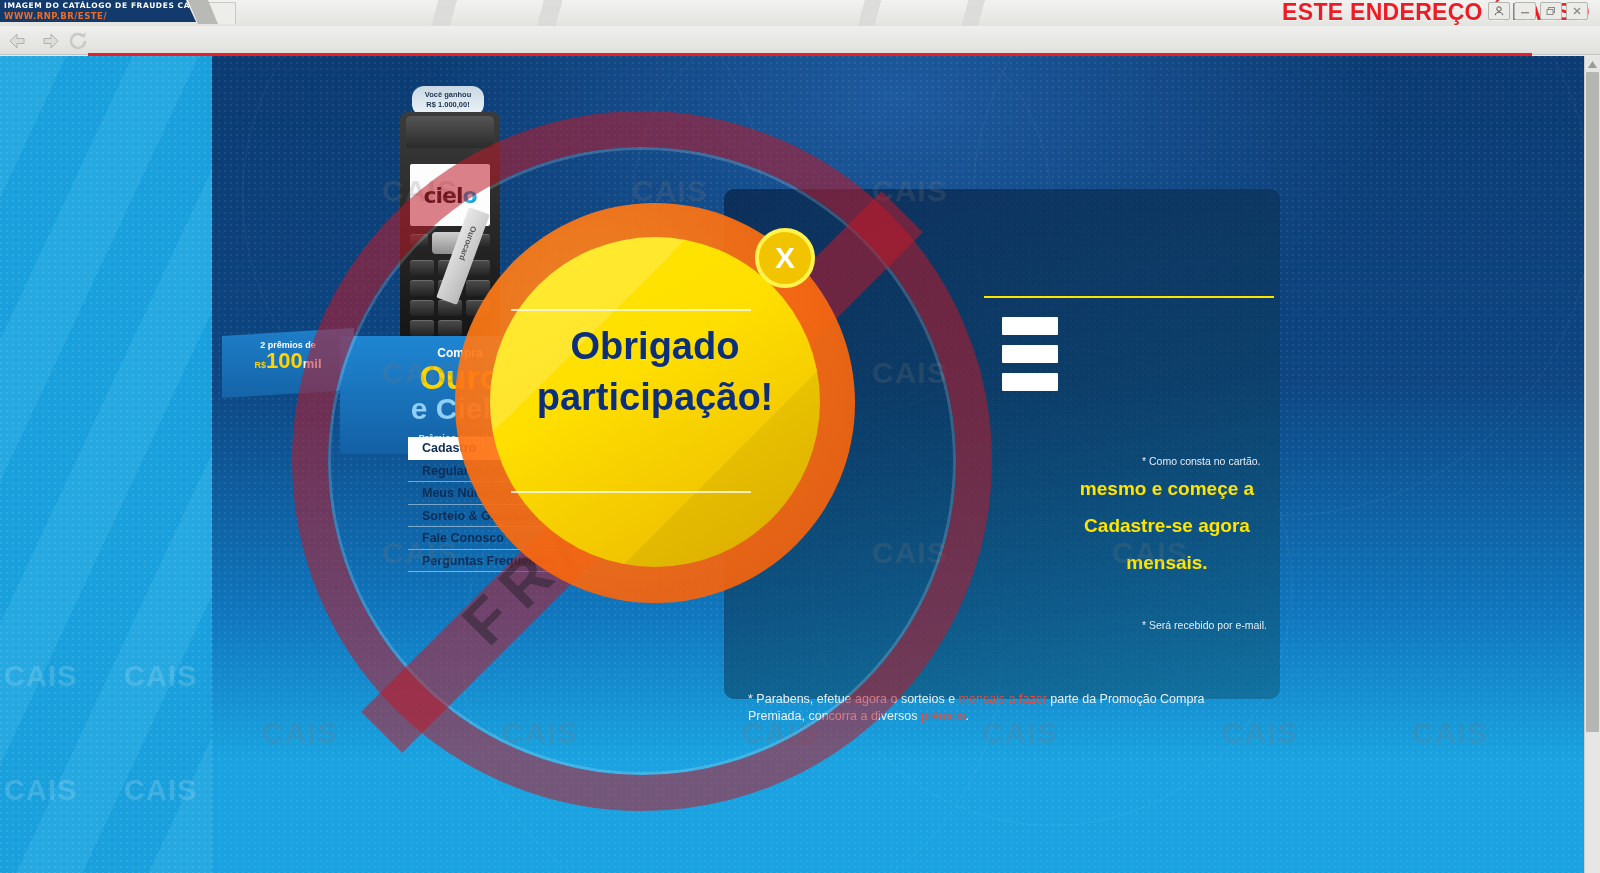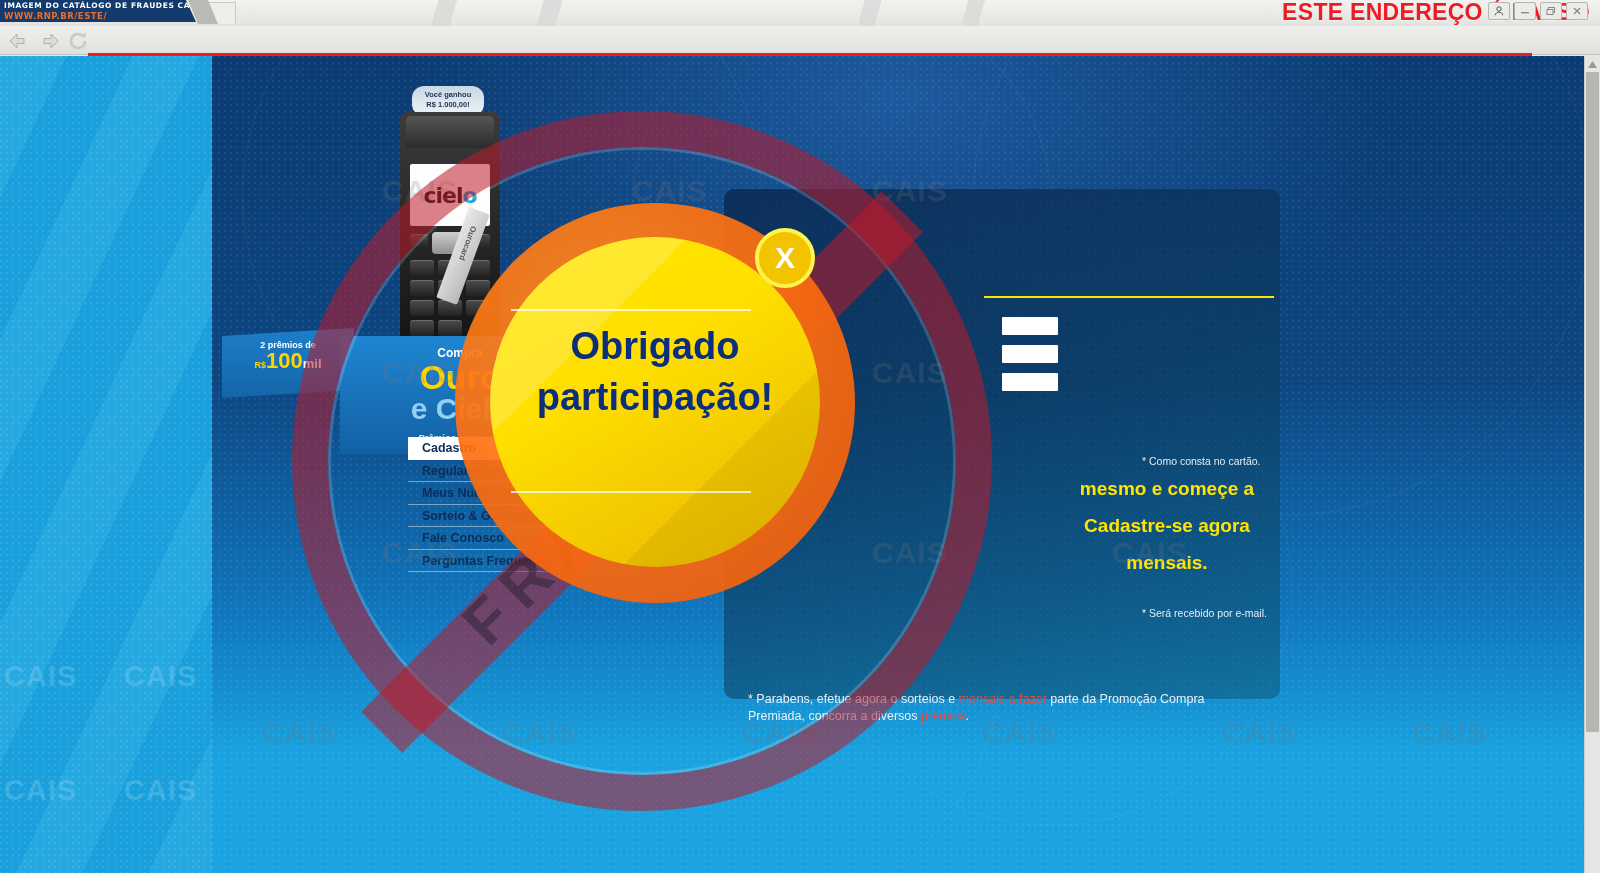--- a/index.html
+++ b/index.html
@@ -482,21 +482,21 @@
     </div>
 
     <div class="regpanel">
       <div class="reg-rule"></div>
 
       <div class="reg-field" style="left:278px; top:128px; width:56px; height:18px;"></div>
       <div class="reg-field" style="left:278px; top:156px; width:56px; height:18px;"></div>
       <div class="reg-field" style="left:278px; top:184px; width:56px; height:18px;"></div>
 
       <div class="reg-note" style="left:418px; top:266px;">* Como consta no cartão.</div>
-      <div class="reg-note" style="left:418px; top:418px;text-align:right;">* Será recebido por e-mail.</div>
+      <div class="reg-note" style="left:418px; top:430px;text-align:right;">* Será recebido por e-mail.</div>
 
       <div class="reg-cta">
         <div>mesmo e começe a</div>
         <div>Cadastre-se agora</div>
         <div>mensais.</div>
       </div>
 
       <div class="reg-bottom"><span>* Parabens, efetue agora o sorteios e </span><span class="hl">mensais a fazer</span><span> parte da Promoção Compra Premiada, concorra a diversos </span><span class="hl">prêmios</span><span>.</span></div>
     </div>
 

